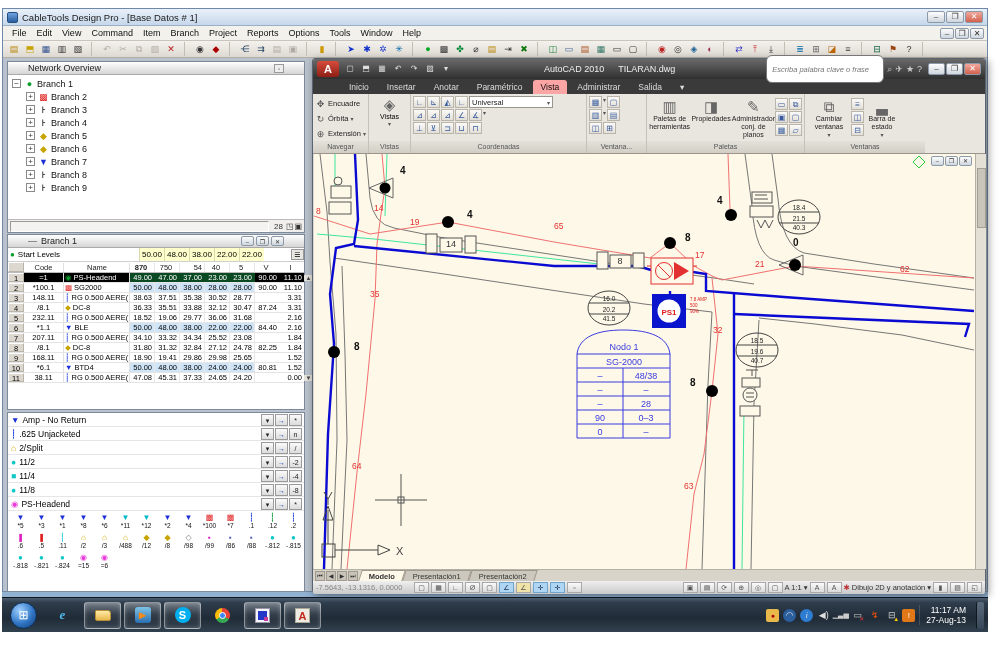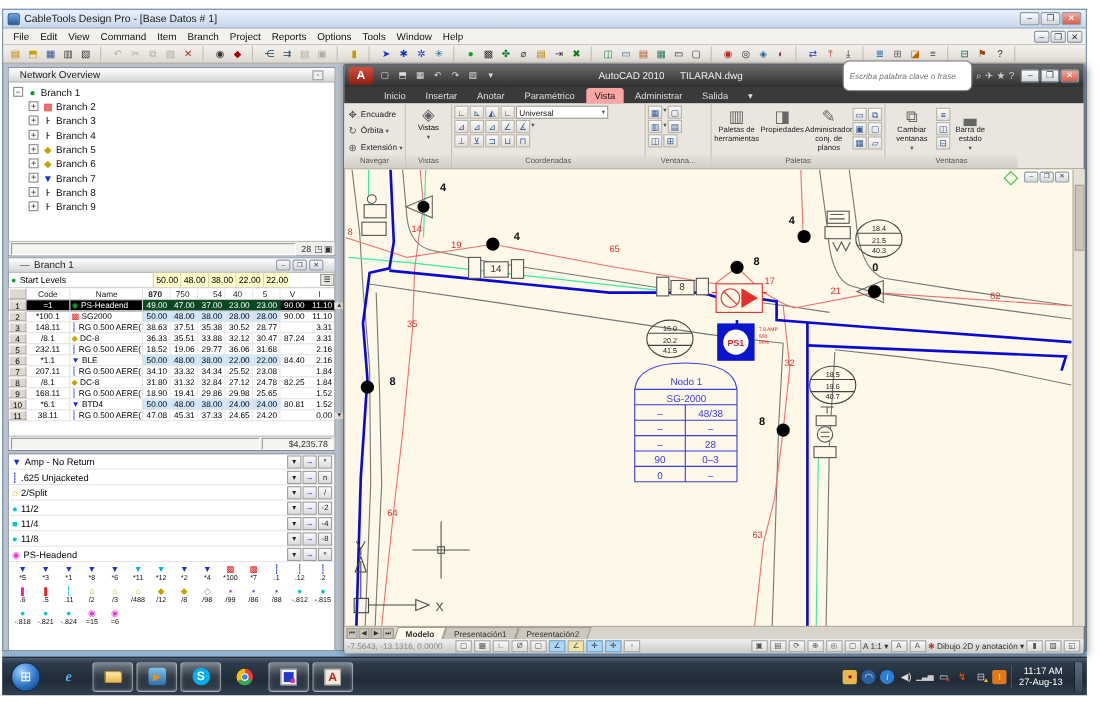--- a/index.html
+++ b/index.html
@@ -16,21 +16,21 @@
   .ct-menu{height:15px;background:#f2f1ec;display:flex;align-items:center;padding-left:4px;font-size:9px;color:#111;border-bottom:1px solid #c9c5bd}
   .ct-menu span.mi{padding:1px 5px}
   .mdi-btns{margin-left:auto;display:flex;gap:1px;padding-right:3px}
   .mdi-btns .wb{width:14px;height:11px}
   .ct-tools{height:17px;background:linear-gradient(#f4f2ee,#dedad2);display:flex;align-items:center;padding-left:3px;border-bottom:1px solid #b5b0a6}
   .tgrp{display:flex;gap:0;margin-right:7px;border-right:1px solid #c3beb4;padding-right:5px}
   .tb{width:16px;height:14px;font-size:9px;line-height:13px;text-align:center;color:#333;border:1px solid transparent}
   .tb.dis{color:#b0aca4}
   
   .panel{position:absolute;left:4px;width:298px;background:#fff;border:1px solid #7d8a99;display:flex;flex-direction:column}
-  .phead{height:13px;background:linear-gradient(#fefefe,#d6d6d6);border-bottom:1px solid #aaa;display:flex;align-items:center;font-size:9px;color:#222;padding:0 10px}
+  .phead{height:13px;background:linear-gradient(#fefefe,#d6d6d6);border-bottom:1px solid #aaa;display:flex;align-items:center;font-size:9px;color:#222;padding:0 20px}
   .phead .px{margin-left:auto;width:10px;height:9px;border:1px solid #999;background:#eee;font-size:6px;line-height:8px;text-align:center;color:#555}
   .pstatus{margin-top:auto;height:13px;border-top:1px solid #bbb;background:#f0efec;display:flex;align-items:center;font-size:8px;color:#333}
   .sunk{border:1px solid #9a9a9a;border-right-color:#fff;border-bottom-color:#fff;background:#f4f3f0;height:11px}
   
   .tree{padding:2px 0 0 4px;font-size:9px;color:#111}
   .titem{height:13px;display:flex;align-items:center}
   .titem.child{margin-left:14px}
   .exp{width:9px;height:9px;border:1px solid #8a8a8a;background:#fff;font-size:8px;line-height:7px;text-align:center;color:#333;margin-right:3px;flex:none}
   .tic{width:11px;text-align:center;margin-right:2px;font-size:9px;flex:none}
   
@@ -494,24 +494,20 @@
           </span>
           <span class="cv">47.08</span>
           <span class="cv">45.31</span>
           <span class="cv">37.33</span>
           <span class="cv">24.65</span>
           <span class="cv">24.20</span>
           <span class="cV"></span>
           <span class="cI">0.00</span>
           <span class="sbv">▼</span>
         </div>
-      <div class="pstatus">
-        <span class="sunk" style="flex:1;margin:0 2px"></span>
-        <span class="sunk" style="width:64px;margin-right:2px;text-align:right;padding:0 3px;line-height:10px">$4,235.78</span>
-      </div>
     </div>
 
     <div class="panel" style="top:403px;height:180px">
       <div class="slot">
           <span class="i-amp">▼</span>
           <span>Amp - No Return</span>
           <span class="btns">
             <span class="sb">▾</span>
             <span class="sb arrow">→</span>
             <span class="sb">*</span>

